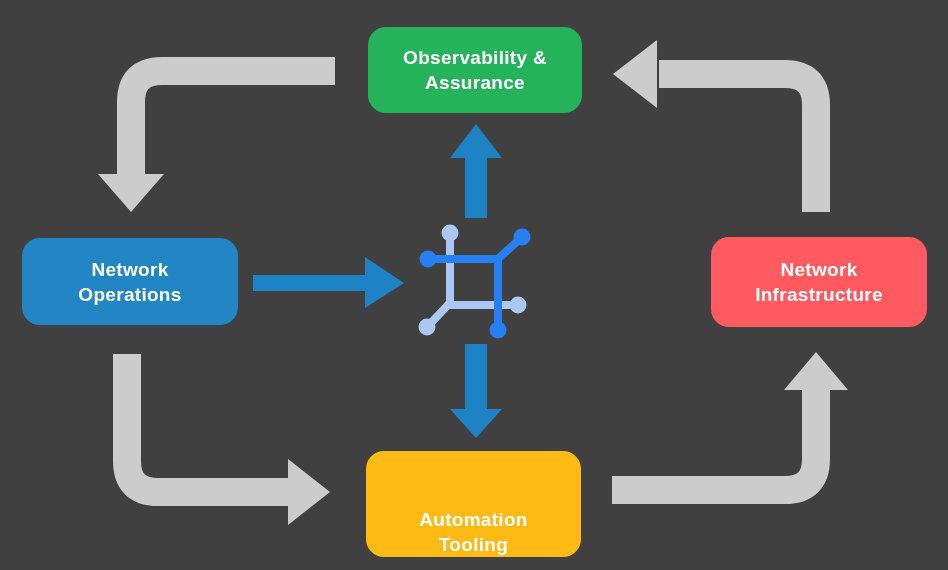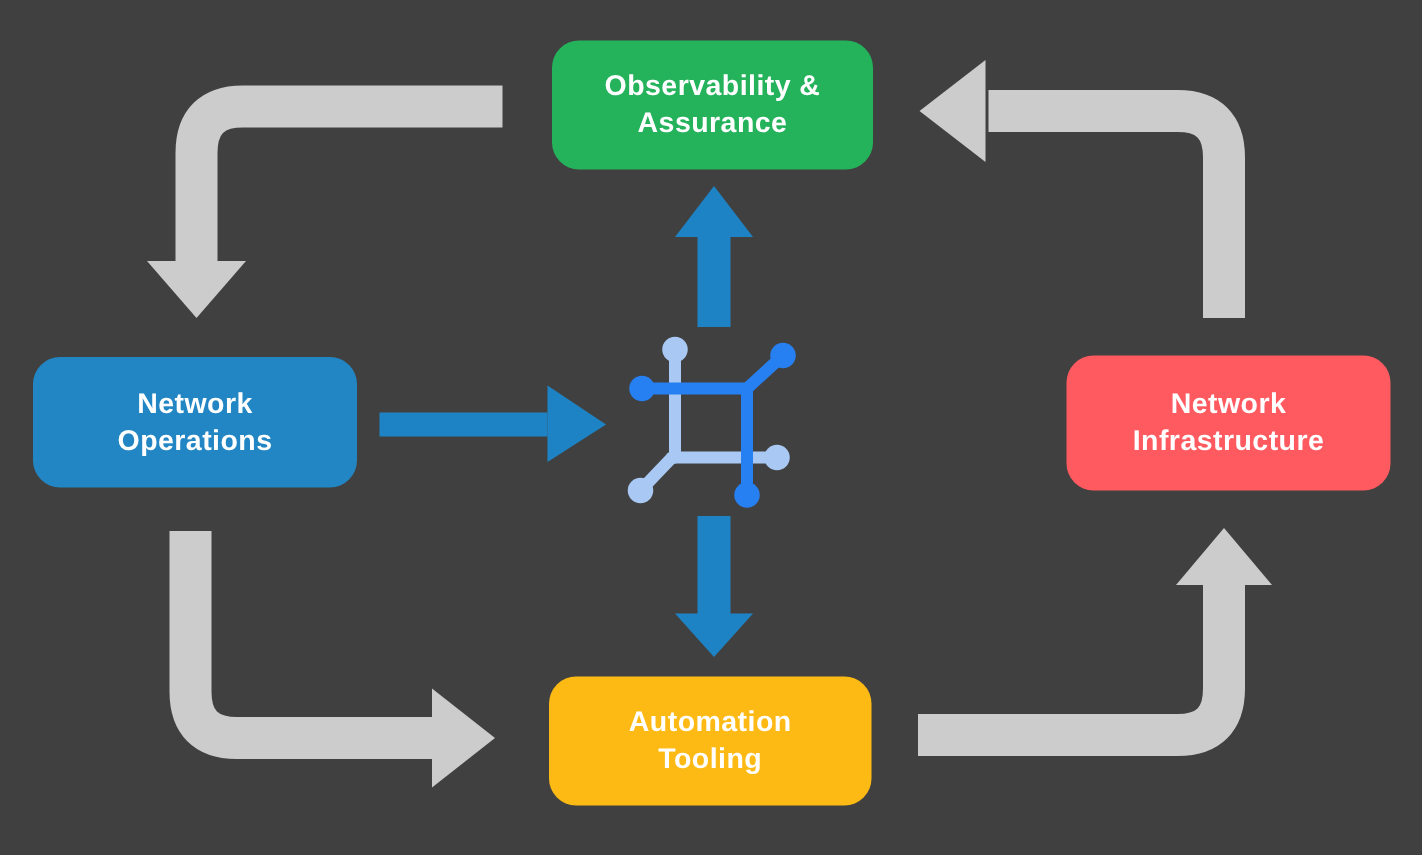--- a/index.html
+++ b/index.html
@@ -32,21 +32,21 @@
     color: #ffffff;
     font-size: 19px;
     font-weight: 600;
     line-height: 25px;
     letter-spacing: 0.3px;
     white-space: pre-line;
   }
   .node-observability      { left: 368px; top:  27px; width: 214px; height: 86px; }
   .node-operations         { left:  22px; top: 238px; width: 216px; height: 87px; }
   .node-infrastructure     { left: 711px; top: 237px; width: 216px; height: 90px; }
-  .node-automation         { left: 366px; top: 451px; width: 215px; height: 86px; }
+  .node-automation         { left: 366px; top: 451px; width: 215px; height: 106px; align-items: flex-end; }
   .arrow-shaft {
     fill: none;
     stroke-width: 28px;
   }
   .center-icon {
     position: absolute;
     left: 418px;
     top: 224px;
     width: 120px;
     height: 120px;

